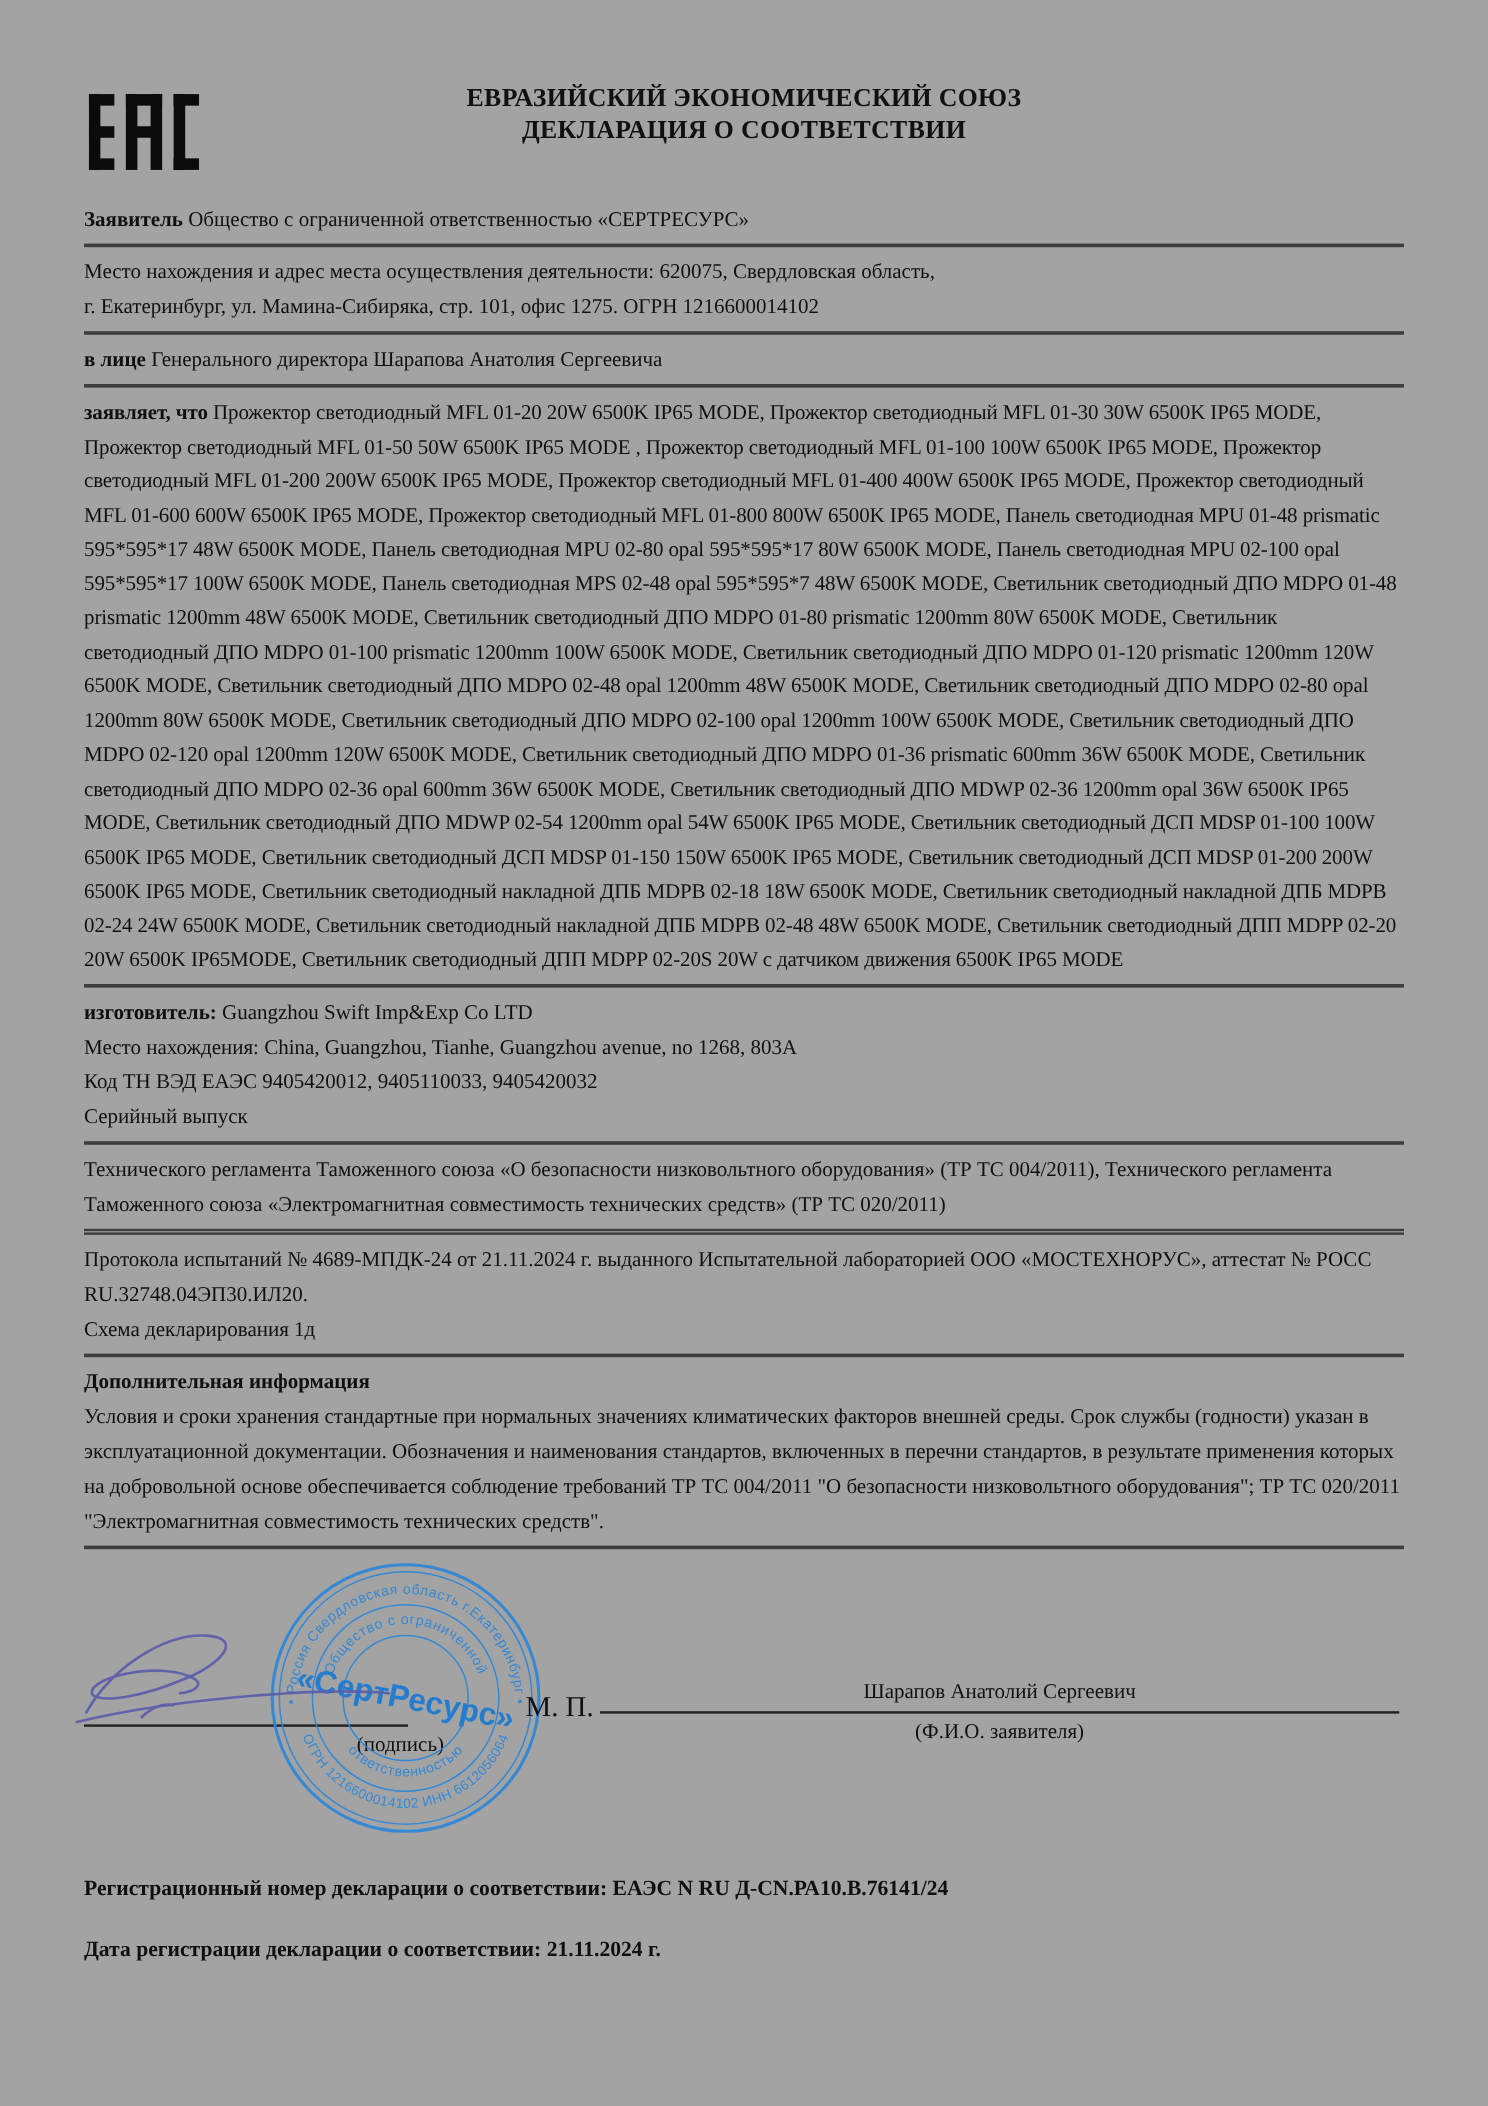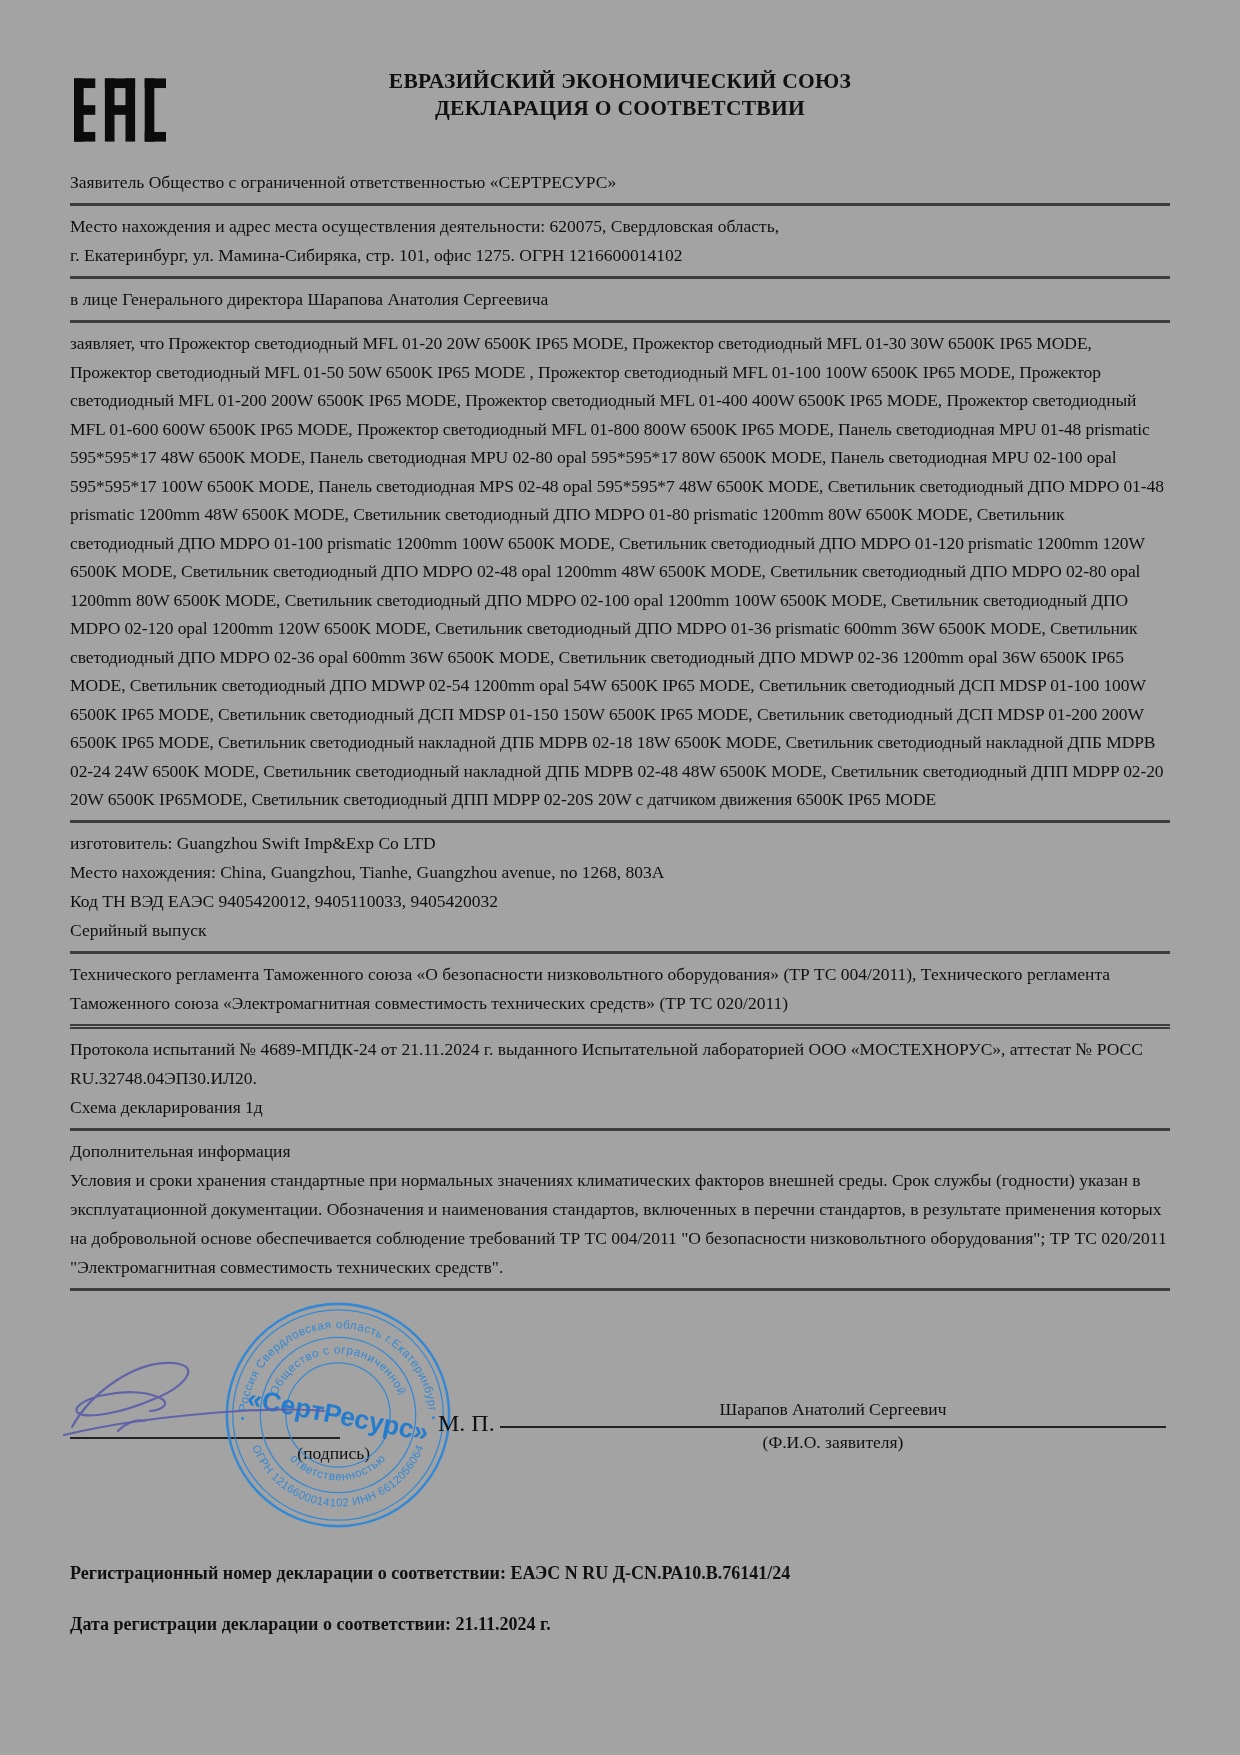--- a/index.html
+++ b/index.html
@@ -8,21 +8,21 @@
     padding:60px 70px 0 70px;background:#a3a3a3;overflow:hidden;
     font-family:"Liberation Serif", serif;font-size:17.5px;line-height:29px;color:#101010;
   }
   .hdr{position:relative;height:102px;}
   .eac-logo{position:absolute;left:4px;top:2px;width:92px;height:96px;}
   .doc-title{text-align:center;font-weight:bold;font-size:21.5px;line-height:27px;padding-top:8px;letter-spacing:.3px;}
   .sec{border-bottom:3px solid #3d3d3d;padding:6px 0 6px;}
   .sec.thick{border-bottom:5px double #3d3d3d;}
   .sec.last{border-bottom:none;}
   .sec p{margin:0;}
-  .lbl{font-weight:normal;}
+  .lbl{font-weight:bold;}
   .prod{letter-spacing:-0.1px;line-height:28.5px;}
   .bold-line{font-weight:bold;}
   
   .sign-area{position:relative;height:252px;}
   .stamp{position:absolute;left:150px;top:6px;width:236px;height:236px;z-index:2;opacity:.94;}
   .signature{position:absolute;left:-12px;top:56px;width:290px;height:120px;z-index:3;}
   .sig-line-left{position:absolute;left:0;top:146px;width:270px;border-top:2px solid #222;z-index:1;}
   .sig-caption-left{position:absolute;left:0;top:148px;width:300px;text-align:right;z-index:1;}
   .mp{position:absolute;left:368px;top:118px;font-size:24px;z-index:4;}
   .fio-group{position:absolute;left:430px;right:4px;top:104px;text-align:center;}

